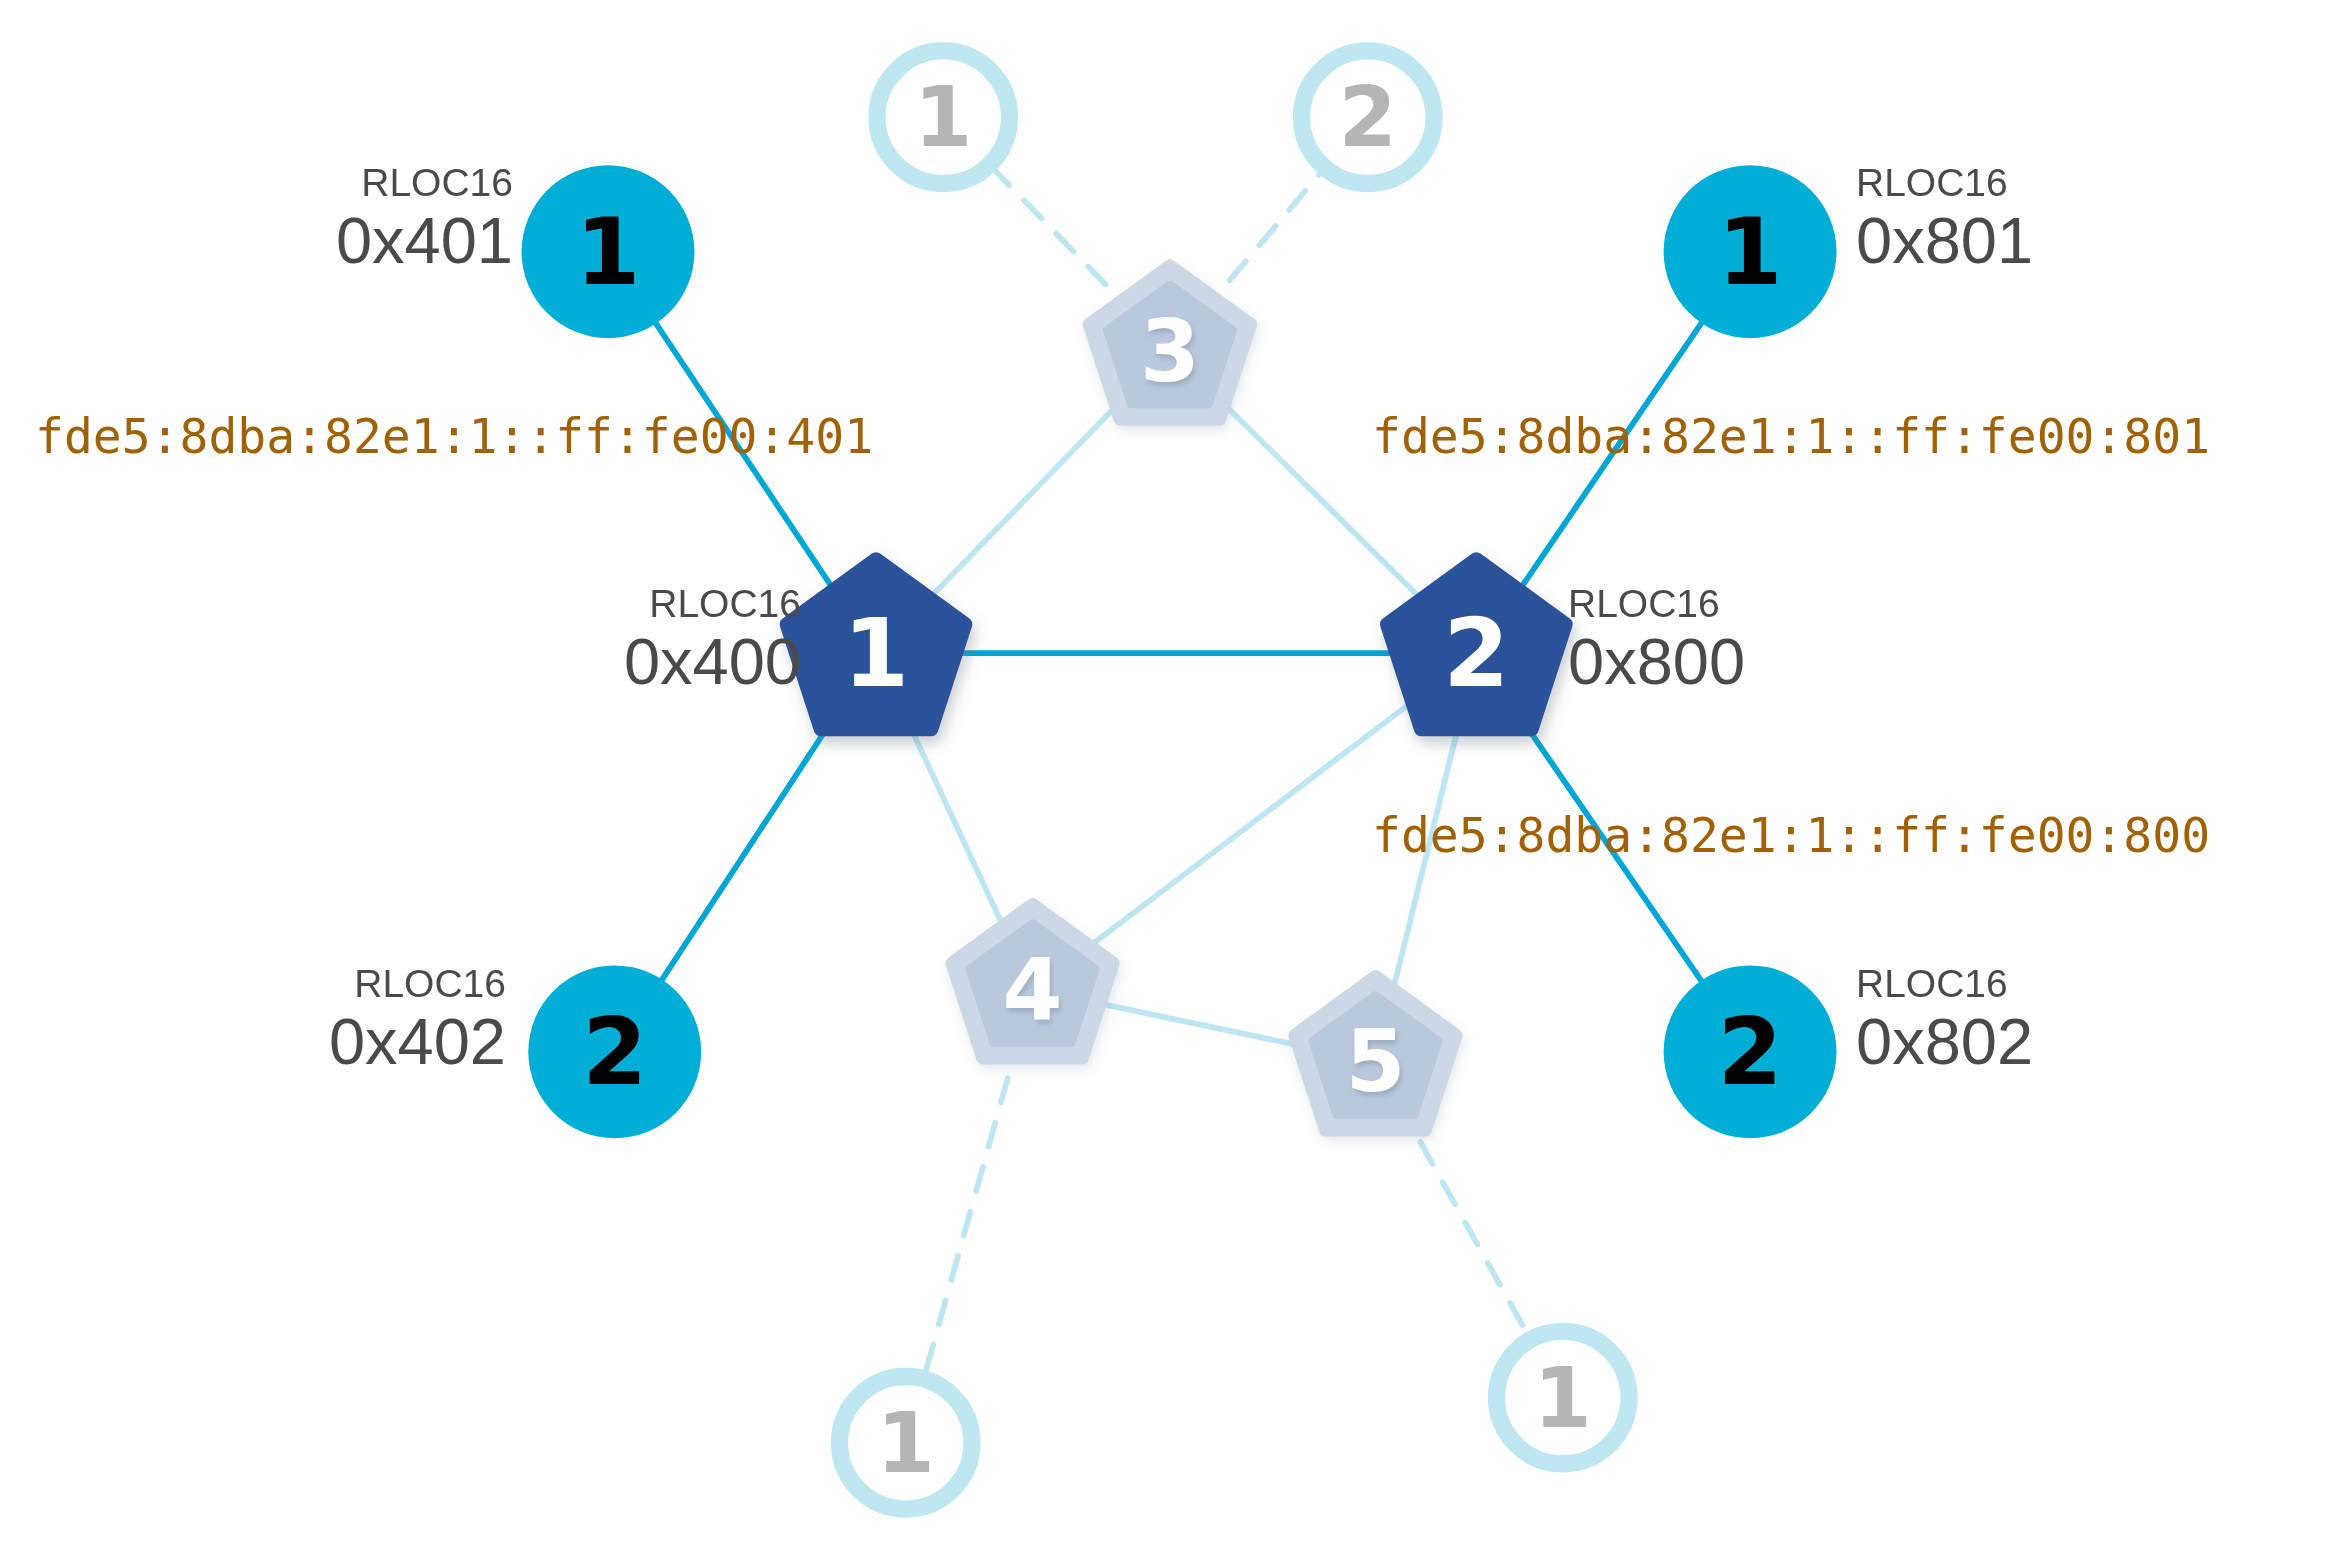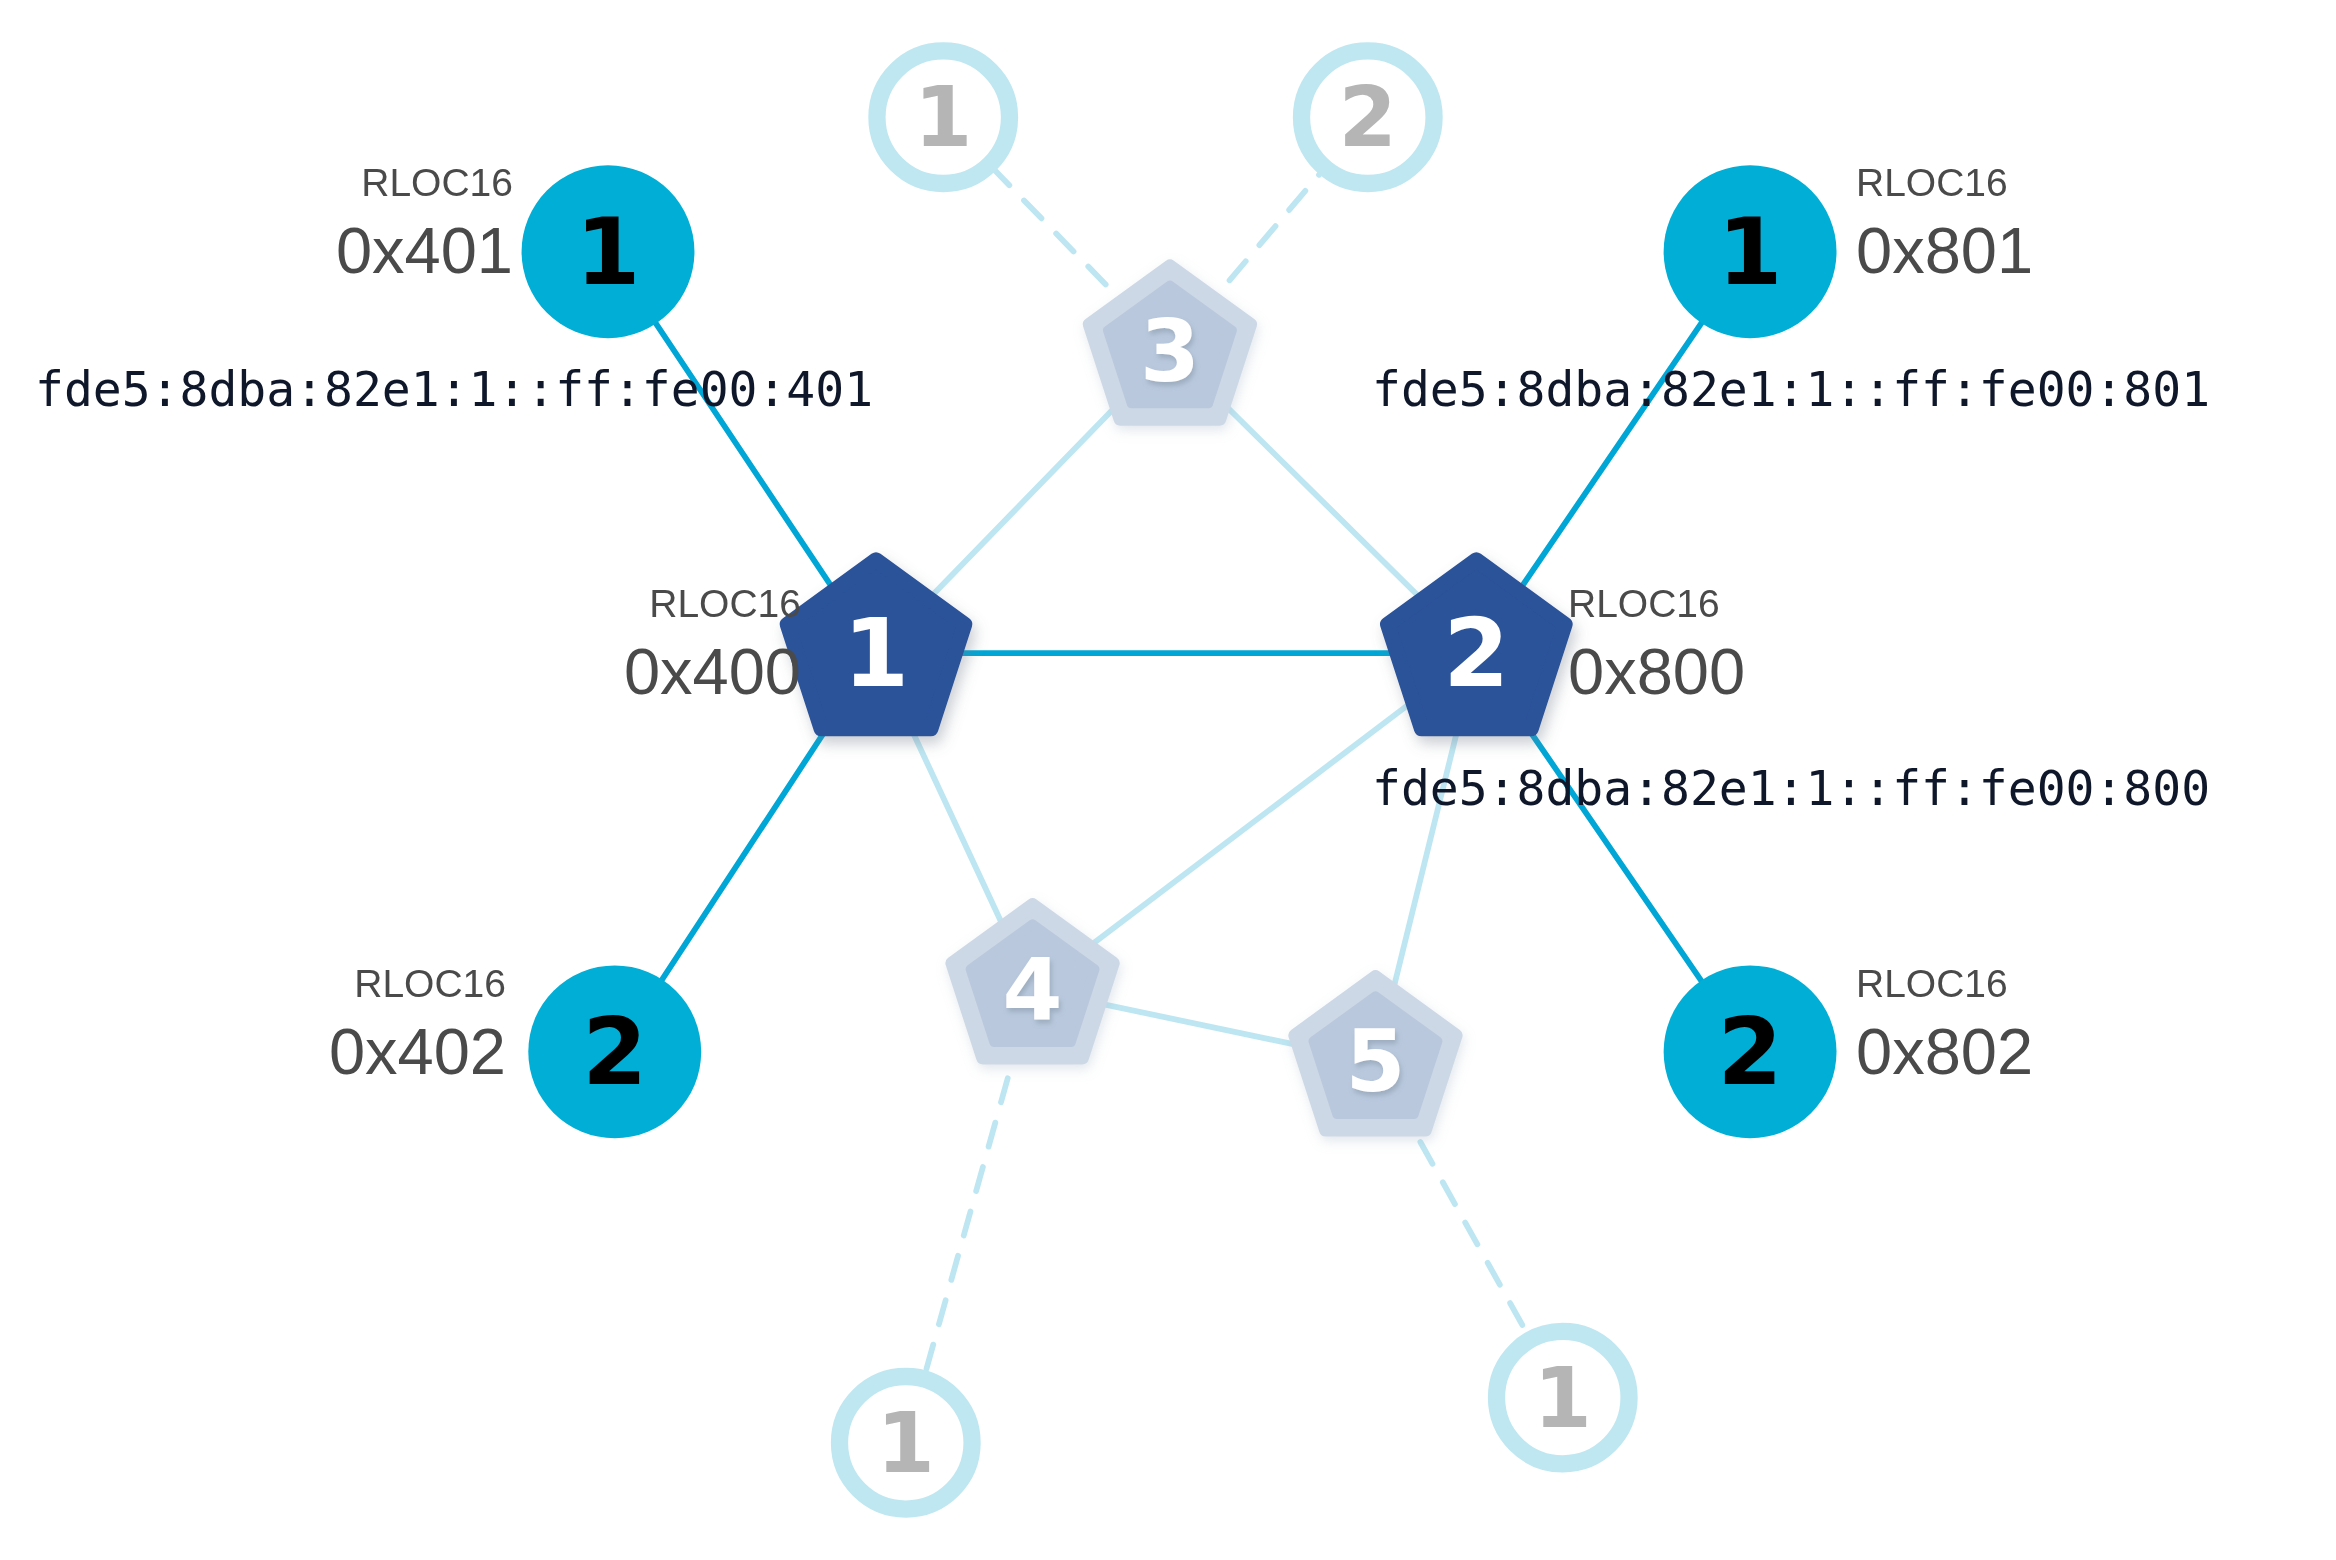--- a/index.html
+++ b/index.html
@@ -39,29 +39,30 @@
     font-size: 39px;
     color: #4a4a4a;
     letter-spacing: 0px;
     display: block;
   }
   .rloc-value {
     font-size: 65px;
     color: #4a4a4a;
     letter-spacing: 0px;
     display: block;
-    margin-top: 16px;
+    margin-top: 6px;
   }
   .ip-label {
     position: absolute;
     font-family: "DejaVu Sans Mono", monospace;
     font-size: 48px;
-    color: #0f172a;
+    color: #a16207;
     white-space: nowrap;
     line-height: 1;
+    margin-top: 47px;
   }
   .align-right { text-align: right; }
   .align-left  { text-align: left; }
 </style>
 </head>
 <body>
 
 <div id="stage">
 
   <svg id="topology-svg" viewBox="0 0 2432 1624">

